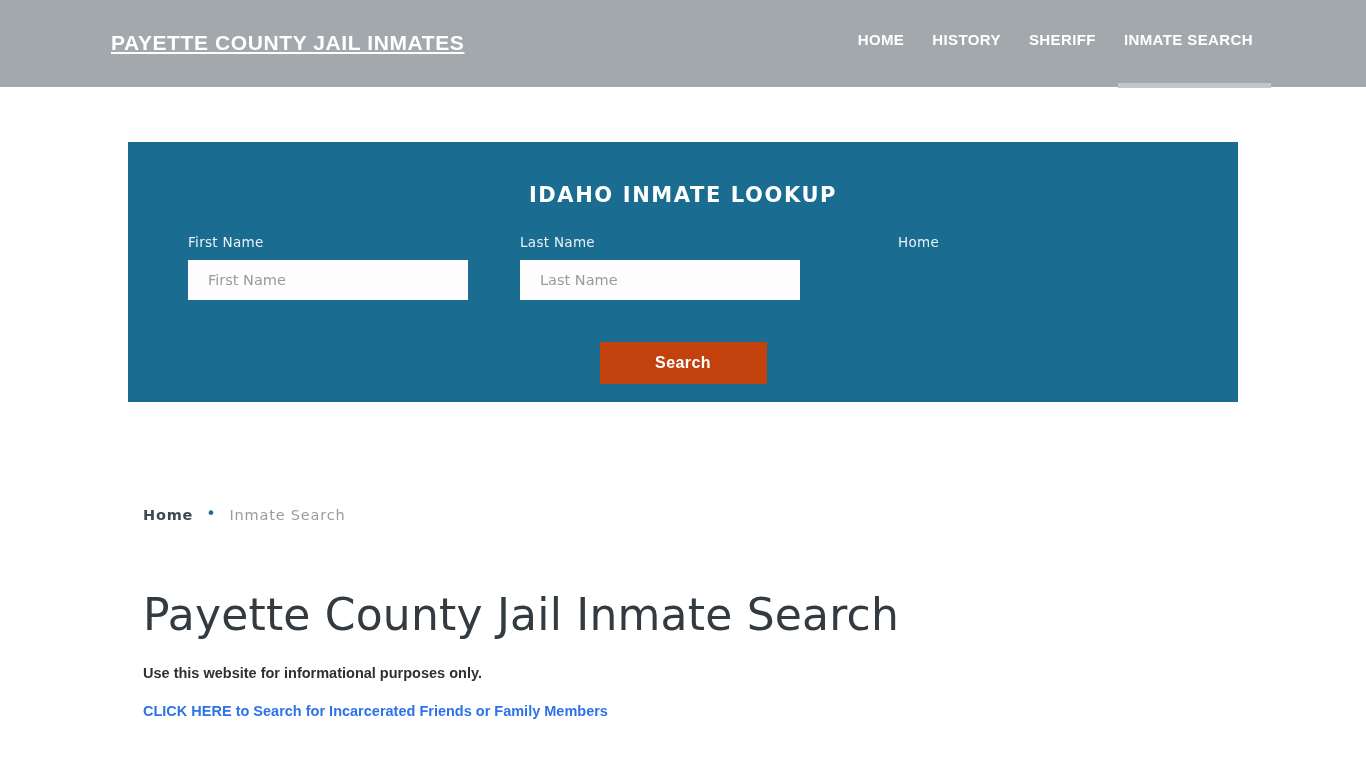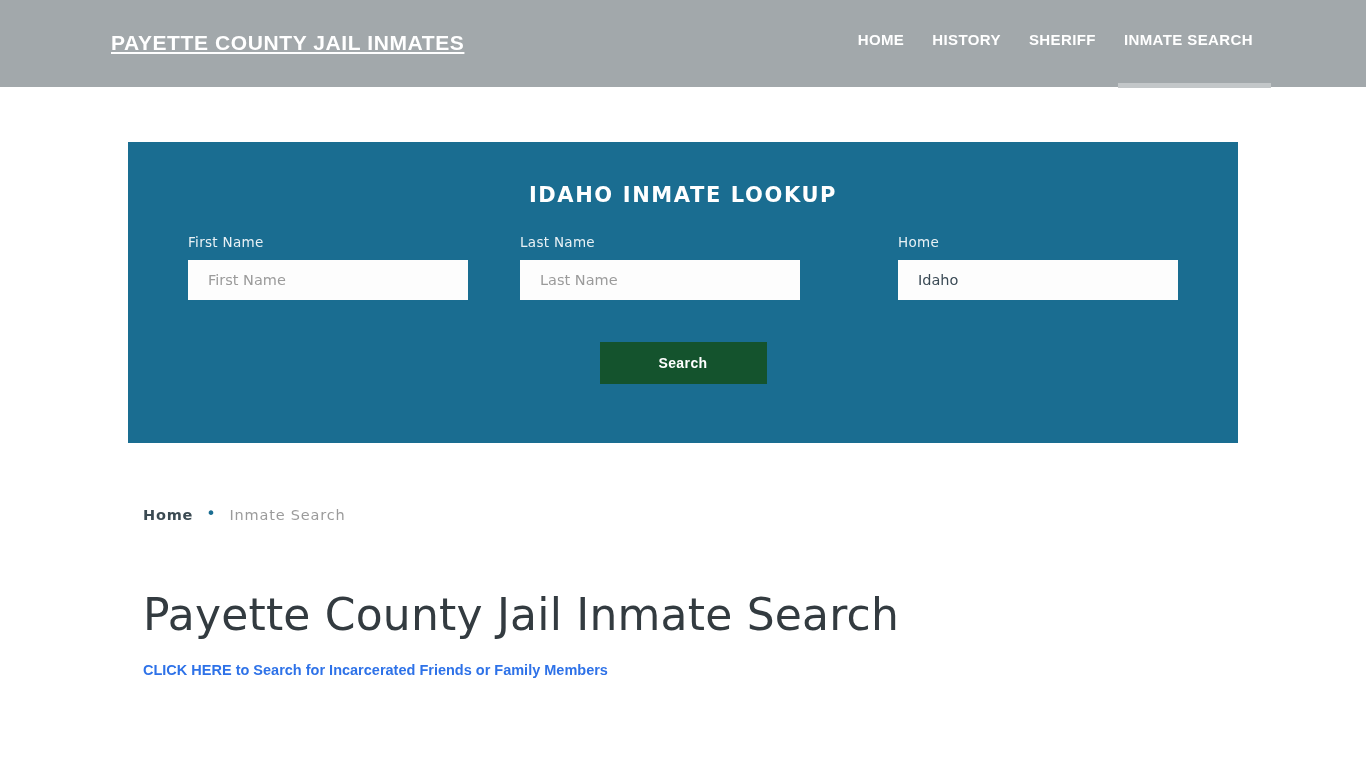--- a/index.html
+++ b/index.html
@@ -67,21 +67,21 @@
     height: 5px;
     background: #c3c7c9;
   }
 
   
   .lookup-panel {
     position: absolute;
     left: 128px;
     top: 142px;
     width: 1110px;
-    height: 301px;
+    height: 260px;
     background: #1a6d91;
   }
   .panel-title {
     text-align: center;
     color: #ffffff;
     font-family: "DejaVu Sans", sans-serif;
     font-size: 21px;
     font-weight: bold;
     letter-spacing: 1.6px;
     padding-top: 41px;
@@ -127,25 +127,25 @@
     color: #3a4a55;
   }
   .search-btn-wrap {
     margin-top: 28px;
     text-align: center;
   }
   .search-btn {
     display: inline-block;
     width: 167px;
     height: 42px;
-    background: #14532d;
+    background: #c2410c;
     border: none;
     color: #ffffff;
     font-family: "Liberation Sans", sans-serif;
-    font-size: 14px;
+    font-size: 16px;
     font-weight: bold;
     letter-spacing: 0.4px;
     cursor: pointer;
   }
 
   
   .content {
     position: absolute;
     left: 143px;
     top: 500px;
@@ -232,39 +232,37 @@
       <input class="field-input" type="text" placeholder="First Name" style="">
     </div>
 
     <div class="field field-last">
       <label class="field-label">Last Name</label>
       <input class="field-input" type="text" placeholder="Last Name" style="">
     </div>
 
     <div class="field field-state">
       <label class="field-label">Home</label>
-      <select class="field-input">
-        <option>Idaho</option>
-      </select>
     </div>
 
   </div>
 
   <div class="search-btn-wrap">
     <button class="search-btn">Search</button>
   </div>
 </section>
 
 <main class="content">
 
   <div class="breadcrumb">
     <a class="crumb-link" href="#">Home</a>
     <span class="crumb-sep">•</span>
     <span class="crumb-current">Inmate Search</span>
   </div>
 
   <h1 class="page-title">Payette County Jail Inmate Search</h1>
 
+  <p class="lead">Use this website for informational purposes only.</p>
 
 
   <a class="cta-link" href="#">CLICK HERE to Search for Incarcerated Friends or Family Members</a>
 
 </main>
 
 </body></html>

